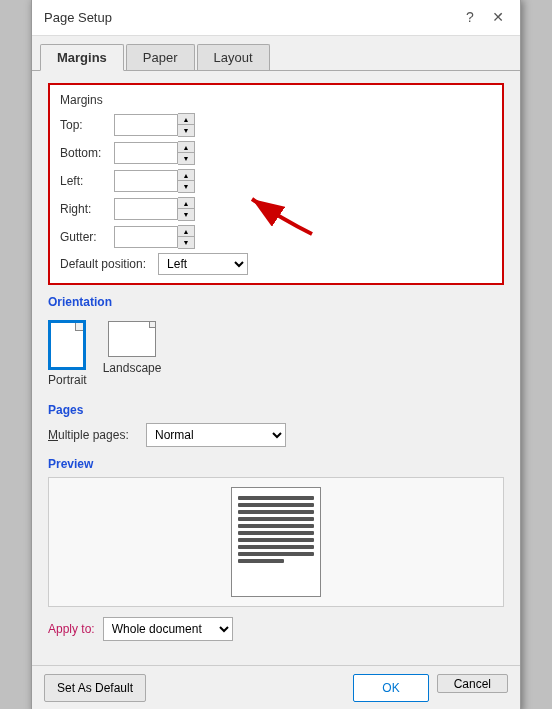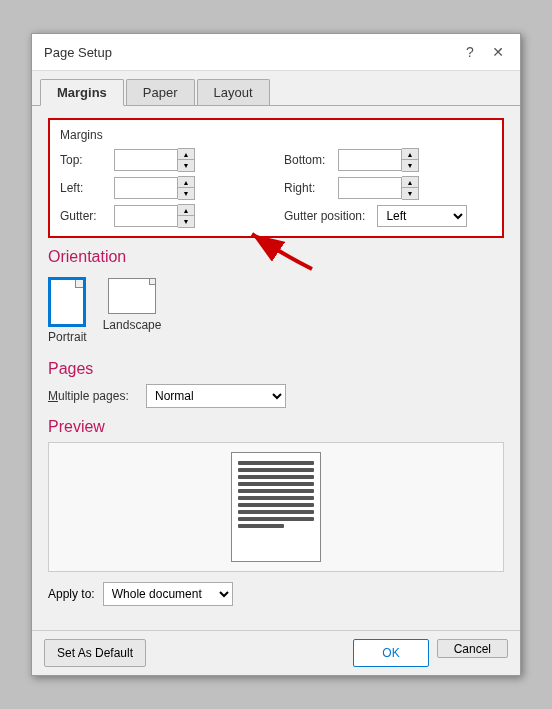--- a/index.html
+++ b/index.html
@@ -76,40 +76,40 @@
     }
     
     .content {
       padding: 12px 16px;
     }
     
     .section {
       margin-bottom: 12px;
     }
     .section-label {
-      font-size: 16px;
-      color: #be185d;
+      font-size: 12px;
+      color: #1d4ed8;
       margin-bottom: 6px;
-      font-weight: 400;
+      font-weight: 700;
     }
     
     .margins-section {
       border: 2px solid #cc0000;
       padding: 8px 10px;
       margin-bottom: 10px;
       background: #fff;
     }
     .margins-title {
       font-size: 12px;
       color: #333;
       margin-bottom: 6px;
     }
     .margins-grid {
       display: grid;
-      grid-template-columns: 1fr 1fr;
+      grid-template-columns: 1fr;
       gap: 4px 16px;
     }
     .margin-row {
       display: flex;
       align-items: center;
       gap: 6px;
     }
     .margin-label {
       width: 48px;
       font-size: 12px;
@@ -269,21 +269,21 @@
     .preview-line.full { width: 100%; }
     
     .apply-row {
       display: flex;
       align-items: center;
       gap: 8px;
       margin-bottom: 12px;
     }
     .apply-label {
       font-size: 12px;
-      color: #000000;
+      color: #be185d;
     }
     .apply-select {
       height: 24px;
       border: 1px solid #aaa;
       background: #fff;
       font-size: 12px;
       padding: 0 4px;
       width: 130px;
       cursor: pointer;
     }
@@ -404,21 +404,21 @@
           <div class="spinner-input">
             <input type="text" style="">
             <div class="spinner-btns">
               <button>▲</button>
               <button>▼</button>
             </div>
           </div>
         </div>
 
         <div class="margin-row">
-          <span class="margin-label" style="width:auto;margin-right:6px;">Gutter position:</span>
+          <span class="margin-label" style="width:auto;margin-right:6px;">Default position:</span>
           <div class="dropdown-wrap">
             <select>
               <option>Left</option>
               <option>Top</option>
               <option>Right</option>
             </select>
           </div>
         </div>
       </div>
     </div>

